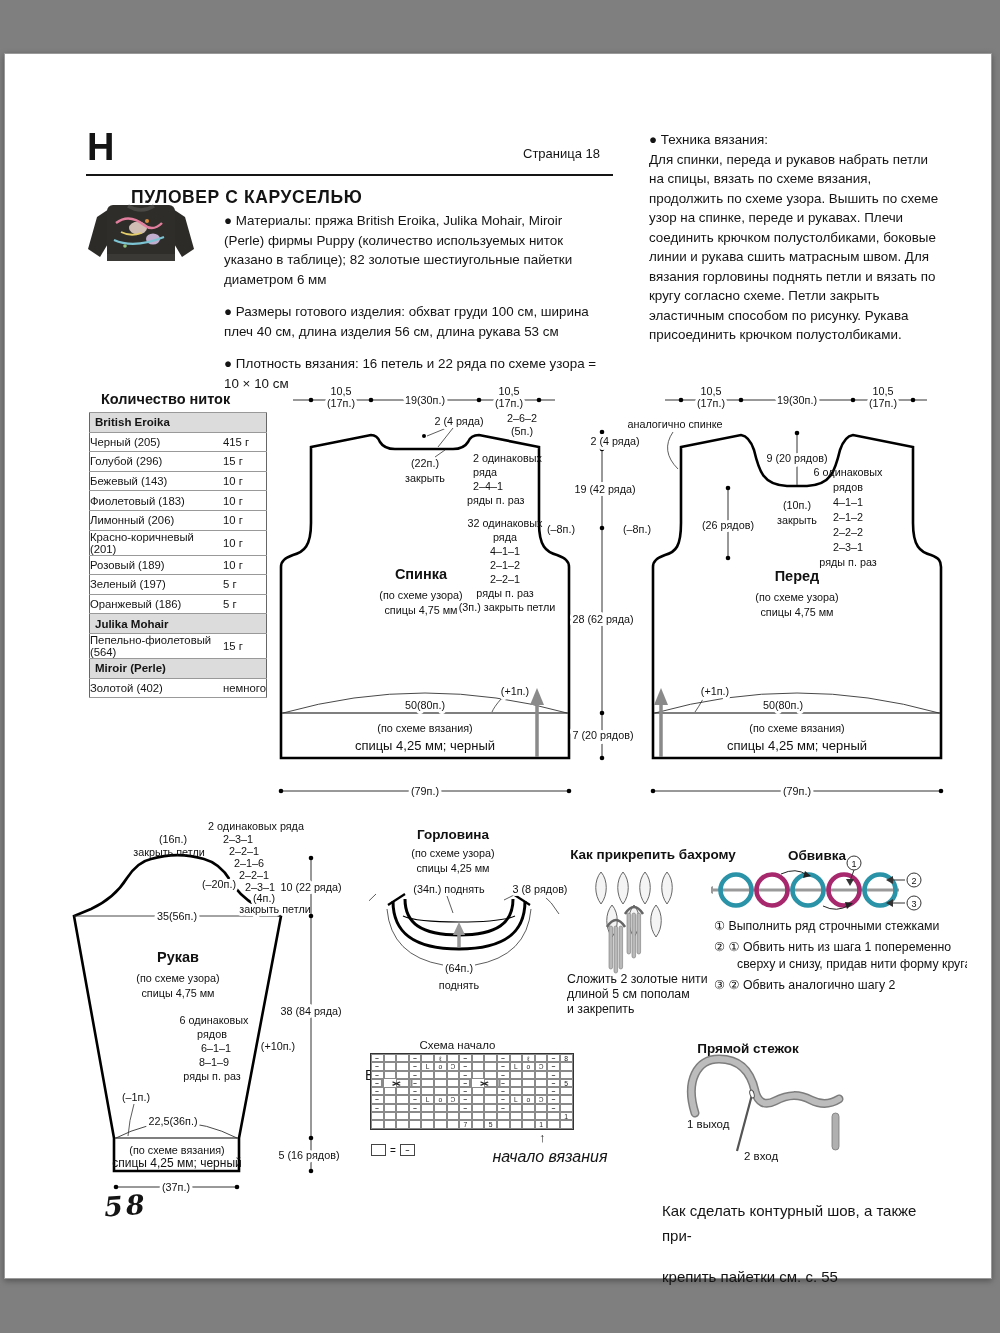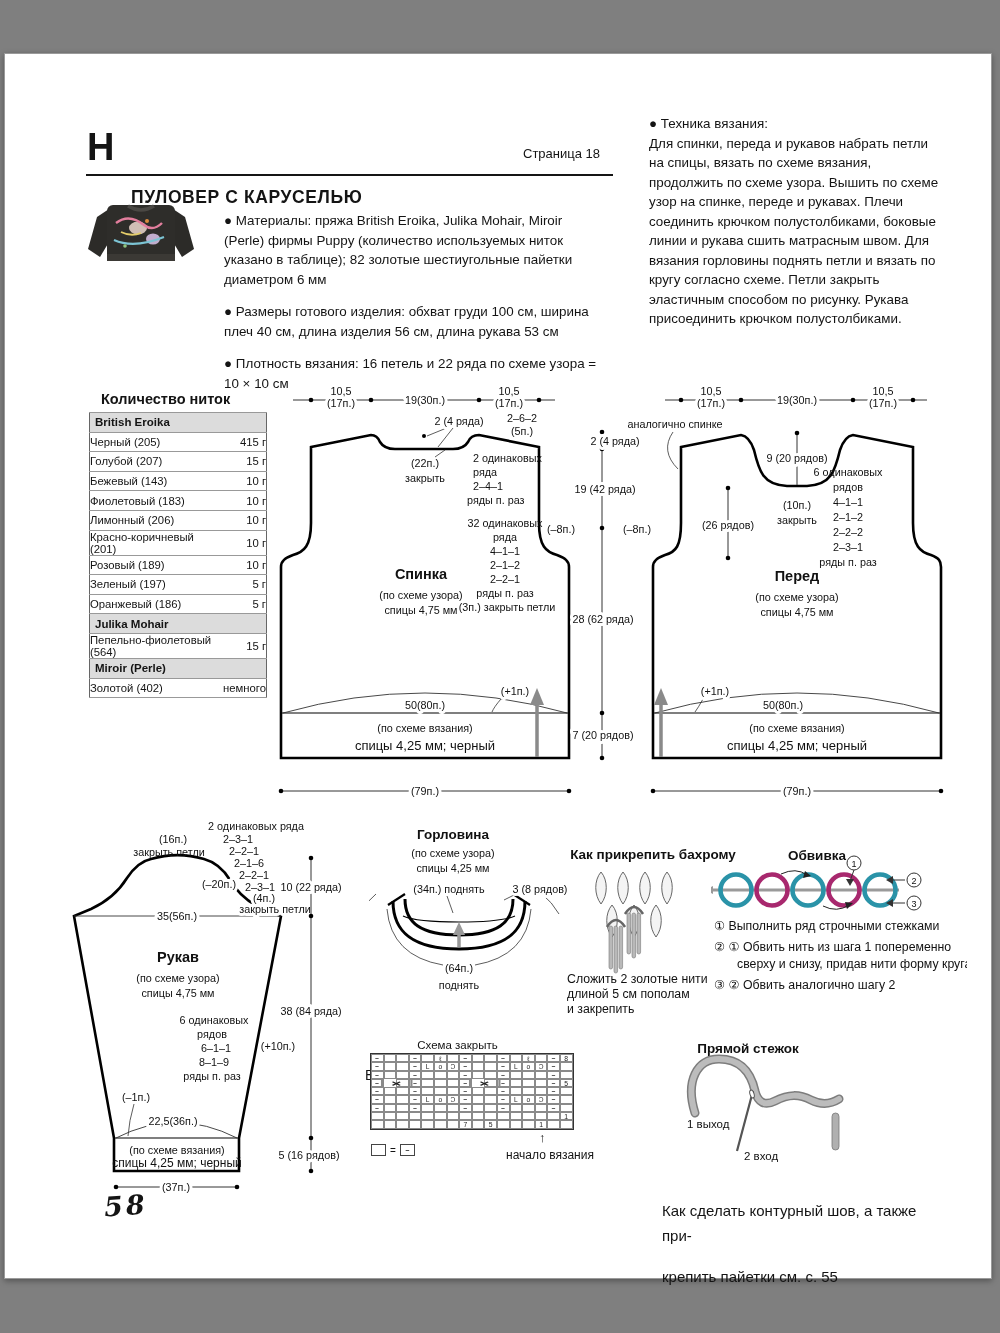--- a/index.html
+++ b/index.html
@@ -7,50 +7,50 @@
        font-family:"Liberation Sans",sans-serif;color:#141414;}
   .abs{position:absolute;}
   .page{position:absolute;left:4px;top:53px;width:986px;height:1224px;background:#ffffff;
         border:1px solid #9a9a9a;box-shadow:0 2px 6px rgba(0,0,0,.35);}
   .hdr-letter{left:82px;top:72px;font-size:38px;font-weight:bold;letter-spacing:1px;}
   .hdr-title{left:126px;top:86px;font-size:17.5px;font-weight:bold;letter-spacing:.6px;margin-top:47px;}
   .hdr-ref{left:518px;top:92px;font-size:13px;}
   .hdr-rule{left:81px;top:120px;width:527px;height:2px;background:#151515;}
   .materials{left:206px;top:144px;width:404px;font-size:13.4px;line-height:19.5px;}
   .materials p{margin:13px;}
-  .technique{left:644px;top:60px;width:294px;font-size:13.4px;line-height:19.5px;}
+  .technique{left:644px;top:76px;width:294px;font-size:13.4px;line-height:19.5px;}
   .technique p{margin:0;}
   .tbl-title{left:96px;top:337px;font-size:14.5px;font-weight:bold;}
   table.yarn{position:absolute;left:84px;top:358px;width:178px;border-collapse:collapse;
              font-size:11.3px;border:1.5px solid #666;}
   table.yarn td{border-top:1px solid #999;border-bottom:1px solid #999;padding:0;}
   table.yarn tr{height:19.6px;}
   tr.grp td{background:#dcdcdc;font-weight:bold;padding-left:5px;font-size:11.5px;}
   td.yn{padding-left:14px;}
-  td.yw{text-align:right;padding-right:6px;white-space:nowrap;}
+  td.yw{text-align:left;padding-right:6px;white-space:nowrap;}
   svg text{font-family:"Liberation Sans",sans-serif;fill:#111;font-size:11px;}
   svg text.nm{font-size:14.5px;font-weight:bold;}
   svg text.sm{font-size:10.8px;}
   svg text.ttl{font-size:13.5px;font-weight:bold;}
   svg text.halo{paint-order:stroke;stroke:#ffffff;stroke-width:6px;stroke-linejoin:round;}
   .collar-title{left:360px;top:966px;width:185px;text-align:left;font-size:14px;font-weight:normal;margin-top:47px;}
   .collar-sub{left:360px;top:985px;width:185px;text-align:center;font-size:11.5px;}
   .cgrid{left:365px;top:999px;display:grid;grid-template-columns:repeat(16,12.6px);
          grid-auto-rows:8.3px;border:1.2px solid #333;background:#fff;}
   .cc{border:.5px solid #8a8a8a;font-size:6.6px;line-height:8px;text-align:center;overflow:visible;
       font-weight:bold;color:#222;}
   .cc.cl{border-bottom:1.6px solid #8a8a8a;font-weight:normal;}
   .cc.cx{transform:translateX(6px) scaleX(2.1);border-color:transparent;outline:.5px solid #8a8a8a;outline-offset:-.5px;}
   .cc.cn{font-weight:normal;font-size:6.8px;}
   .cc.cq{font-weight:normal;}
   .legend{left:366px;top:1090px;display:flex;align-items:center;gap:4px;font-size:10px;}
   .lbox{width:13px;height:10px;border:1px solid #444;display:inline-flex;align-items:center;
         justify-content:center;font-size:7px;font-weight:bold;background:#fff;}
   .start-arrow{left:534px;top:1076px;font-size:13px;}
-  .start-label{left:465px;top:1094px;width:160px;text-align:center;font-size:12px;}
+  .start-label{left:465px;top:1094px;width:160px;text-align:center;font-size:16px;font-style:italic;}
   .footer-note{left:641px;top:1128px;width:300px;font-size:15px;line-height:25px;}
   .footer-note p{margin:16px;}
   .pageno{left:99px;top:1136px;font-family:"DejaVu Serif",serif;font-style:italic;font-weight:bold;
           font-size:27px;transform:rotate(-4deg);letter-spacing:3px;}
 </style>
 </head>
 <body>
 
 <div class="page">
 
@@ -89,21 +89,21 @@
   <table class="yarn">
     <tbody>
         <tr class="grp">
           <td colspan="2">British Eroika</td>
         </tr>
         <tr>
           <td class="yn">Черный (205)</td>
           <td class="yw">415 г</td>
         </tr>
         <tr>
-          <td class="yn">Голубой (207)</td>
+          <td class="yn">Голубой (296)</td>
           <td class="yw">15 г</td>
         </tr>
         <tr>
           <td class="yn">Бежевый (143)</td>
           <td class="yw">10 г</td>
         </tr>
         <tr>
           <td class="yn">Фиолетовый (183)</td>
           <td class="yw">10 г</td>
         </tr>
@@ -388,21 +388,21 @@
     <polygon points="892,898 892,906 885,902" fill="#333"></polygon>
     <circle cx="913" cy="902" r="7" fill="#fff" stroke="#333" stroke-width="1"></circle>
     <text x="913" y="905.5" text-anchor="middle" style="font-size:9px;">3</text>
     <text x="713" y="929" style="font-size:12.3px;">① Выполнить ряд строчными стежками</text>
     <text x="713" y="950" style="font-size:12.3px;">② ① Обвить нить из шага 1 попеременно</text>
     <text x="736" y="967" style="font-size:12.3px;">сверху и снизу, придав нити форму круга</text>
     <text x="713" y="988" style="font-size:12.3px;">③ ② Обвить аналогично шагу 2</text>
   </svg>
 
   <div class="abs collar-title">Воротник</div>
-  <div class="abs collar-sub">Схема закрыть</div>
+  <div class="abs collar-sub">Схема начало</div>
   <div class="abs cgrid">
       <div class="cc cd">−</div>
       <div class="cc"></div>
       <div class="cc"></div>
       <div class="cc cd">−</div>
       <div class="cc"></div>
       <div class="cc cq">ℓ</div>
       <div class="cc"></div>
       <div class="cc cd">−</div>
       <div class="cc"></div>

